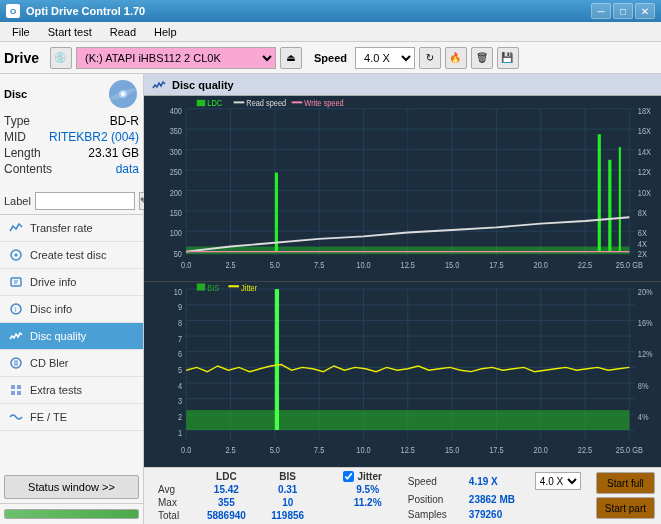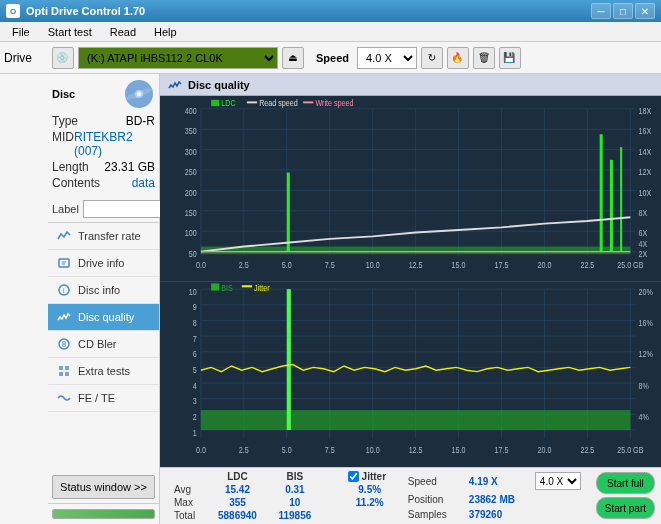--- a/index.html
+++ b/index.html
@@ -11,41 +11,41 @@
     .title-bar-icon { width: 14px; height: 14px; background: #fff; border-radius: 2px; display: inline-block; font-size: 8px; display: flex; align-items: center; justify-content: center; color: #2b7db5; font-weight: bold; }
     .title-bar-controls { display: flex; gap: 2px; }
     .title-bar-btn { width: 20px; height: 16px; background: rgba(255,255,255,0.2); border: 1px solid rgba(255,255,255,0.3); color: white; font-size: 10px; cursor: pointer; display: flex; align-items: center; justify-content: center; border-radius: 2px; }
 
     
     .menu-bar { background: #f0f0f0; border-bottom: 1px solid #ccc; height: 20px; display: flex; align-items: center; padding: 0 4px; gap: 2px; }
     .menu-item { padding: 2px 8px; font-size: 11px; cursor: pointer; border-radius: 2px; }
 
     
     .toolbar { background: #f5f5f5; border-bottom: 1px solid #ccc; height: 32px; display: flex; align-items: center; padding: 0 4px; gap: 4px; }
-    .toolbar-label { font-size: 12px; font-weight: normal; margin-right: 16px; }
-    .toolbar-select { height: 22px; font-size: 11px; border: 1px solid #aaa; background: #4d7c0f; padding: 0 4px; min-width: 200px; }
+    .toolbar-label { font-size: 14px; font-weight: bold; margin-right: 7px; }
+    .toolbar-select { height: 22px; font-size: 11px; border: 1px solid #aaa; background: #f9a8d4; padding: 0 4px; min-width: 200px; }
     .toolbar-btn { height: 22px; width: 22px; background: #e8e8e8; border: 1px solid #aaa; cursor: pointer; display: flex; align-items: center; justify-content: center; font-size: 10px; border-radius: 2px; }
     .speed-label { font-size: 11px; font-weight: bold; margin-left: 8px; margin-right: 4px; }
     .speed-select { height: 22px; font-size: 11px; border: 1px solid #aaa; background: white; padding: 0 4px; width: 60px; }
 
     
     .main { display: flex; height: calc(524px - 74px); }
 
     
-    .sidebar { width: 160px; background: #f5f5f5; border-right: 1px solid #ccc; display: flex; flex-direction: column; padding-left: 48px; }
+    .sidebar { width: 144px; background: #f5f5f5; border-right: 1px solid #ccc; display: flex; flex-direction: column; }
 
     
     .disc-panel { border-bottom: 1px solid #ccc; padding: 4px; }
     .disc-header { display: flex; align-items: center; justify-content: space-between; margin-bottom: 4px; }
     .disc-title { font-weight: bold; font-size: 11px; }
     .disc-row { display: flex; justify-content: space-between; margin-bottom: 2px; font-size: 12px; }
     .disc-key { color: #333; }
     .disc-value { color: #000; font-weight: normal; }
     .disc-value.blue { color: #0066cc; }
-    .disc-label-row { display: flex; align-items: center; gap: 4px; margin-top: 10px; }
+    .disc-label-row { display: flex; align-items: center; gap: 4px; margin-top: 16px; }
     .disc-label-input { height: 18px; border: 1px solid #aaa; width: 100px; font-size: 10px; padding: 0 2px; }
     .disc-label-btn { height: 18px; width: 20px; background: #e8e8e8; border: 1px solid #aaa; font-size: 9px; display: flex; align-items: center; justify-content: center; cursor: pointer; }
 
     
     .nav-items { display: flex; flex-direction: column; flex: 1; }
     .nav-item { display: flex; align-items: center; gap: 6px; padding: 5px 8px; cursor: pointer; border-bottom: 1px solid #e0e0e0; font-size: 11px; color: #333; }
     .nav-item.active { background: #4a9fd4; color: white; }
     .nav-item-icon { width: 16px; height: 16px; display: flex; align-items: center; justify-content: center; flex-shrink: 0; }
 
     
@@ -72,21 +72,21 @@
     .stats-table td { text-align: center; padding: 1px 8px; margin-top: 44px; }
     .stats-table td.blue { color: #0055cc; font-weight: bold; }
     .stats-table td.label { text-align: left; color: #333; }
 
     .stats-right { display: flex; flex-direction: column; justify-content: space-between; padding: 2px 0; min-width: 180px; }
     .stats-right-row { display: flex; align-items: center; gap: 6px; font-size: 10px; }
     .stats-right-label { color: #333; min-width: 55px; }
     .stats-right-value { color: #0055cc; font-weight: bold; min-width: 60px; }
 
     .action-buttons { display: flex; flex-direction: column; gap: 3px; padding: 2px 0; }
-    .action-btn { height: 22px; padding: 0 8px; background: #22c55e; border: 1px solid #aaa; font-size: 10px; cursor: pointer; white-space: nowrap; border-radius: 10px; }
+    .action-btn { height: 22px; padding: 0 8px; background: #a16207; border: 1px solid #aaa; font-size: 10px; cursor: pointer; white-space: nowrap; border-radius: 2px; }
   </style>
 </head>
 <body>
 
 <div class="title-bar">
   <div class="title-bar-left">
     <span class="title-bar-icon">O</span>
     <span>Opti Drive Control 1.70</span>
   </div>
   <div class="title-bar-controls">
@@ -133,21 +133,21 @@
           <circle cx="16" cy="16" r="2" fill="white"></circle>
           <ellipse cx="16" cy="16" rx="14" ry="3" fill="rgba(255,255,255,0.15)" transform="rotate(-20,16,16)"></ellipse>
         </svg>
       </div>
       <div class="disc-row">
         <span class="disc-key">Type</span>
         <span class="disc-value">BD-R</span>
       </div>
       <div class="disc-row">
         <span class="disc-key">MID</span>
-        <span class="disc-value blue">RITEKBR2 (007)</span>
+        <span class="disc-value blue">RITEKBR2 (004)</span>
       </div>
       <div class="disc-row">
         <span class="disc-key">Length</span>
         <span class="disc-value">23.31 GB</span>
       </div>
       <div class="disc-row">
         <span class="disc-key">Contents</span>
         <span class="disc-value blue">data</span>
       </div>
       <div class="disc-label-row">
@@ -158,20 +158,29 @@
     </div>
 
     <div class="nav-items">
       <div class="nav-item">
         <span class="nav-item-icon">
           <svg width="14" height="14" viewBox="0 0 14 14">
               <polyline points="1,10 4,5 7,8 10,3 13,6" fill="none" stroke="#4488cc" stroke-width="1.5"></polyline>
             </svg>
         </span>
         <span>Transfer rate</span>
+      </div>
+      <div class="nav-item">
+        <span class="nav-item-icon">
+          <svg width="14" height="14" viewBox="0 0 14 14">
+              <circle cx="7" cy="7" r="5" fill="none" stroke="#4488cc" stroke-width="1.5"></circle>
+              <circle cx="7" cy="7" r="1.5" fill="#4488cc"></circle>
+            </svg>
+        </span>
+        <span>Create test disc</span>
       </div>
       <div class="nav-item">
         <span class="nav-item-icon">
           <svg width="14" height="14" viewBox="0 0 14 14">
               <rect x="2" y="3" width="10" height="8" rx="1" fill="none" stroke="#4488cc" stroke-width="1.5"></rect>
               <line x1="5" y1="6" x2="9" y2="6" stroke="#4488cc" stroke-width="1"></line>
               <line x1="5" y1="8" x2="8" y2="8" stroke="#4488cc" stroke-width="1"></line>
             </svg>
         </span>
         <span>Drive info</span>

